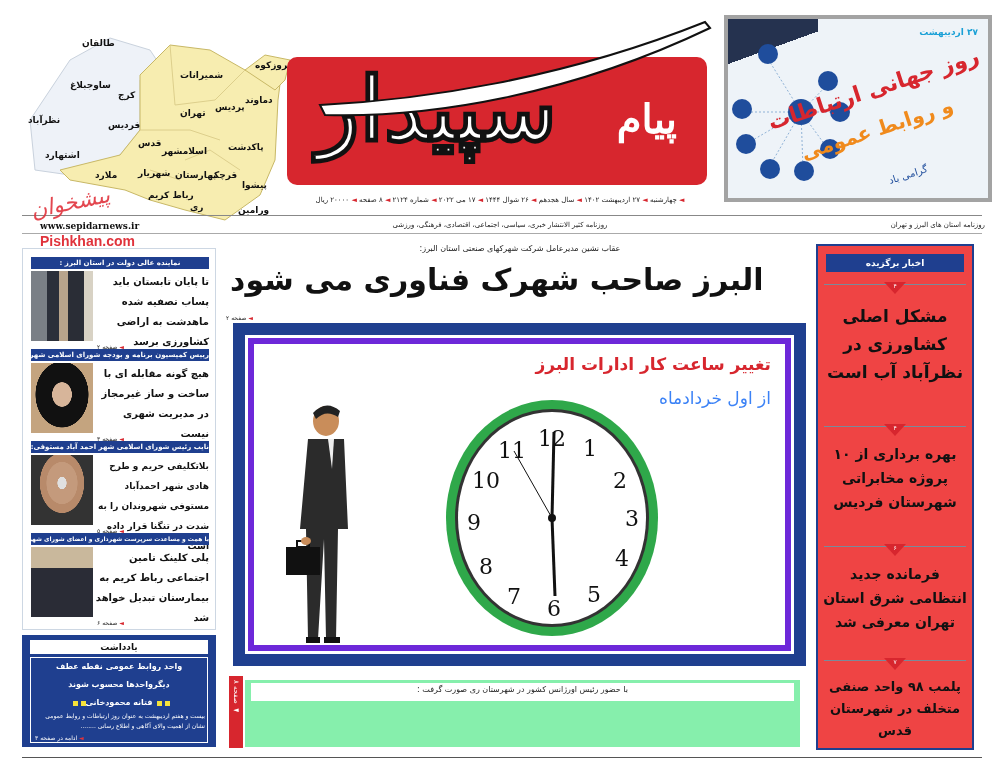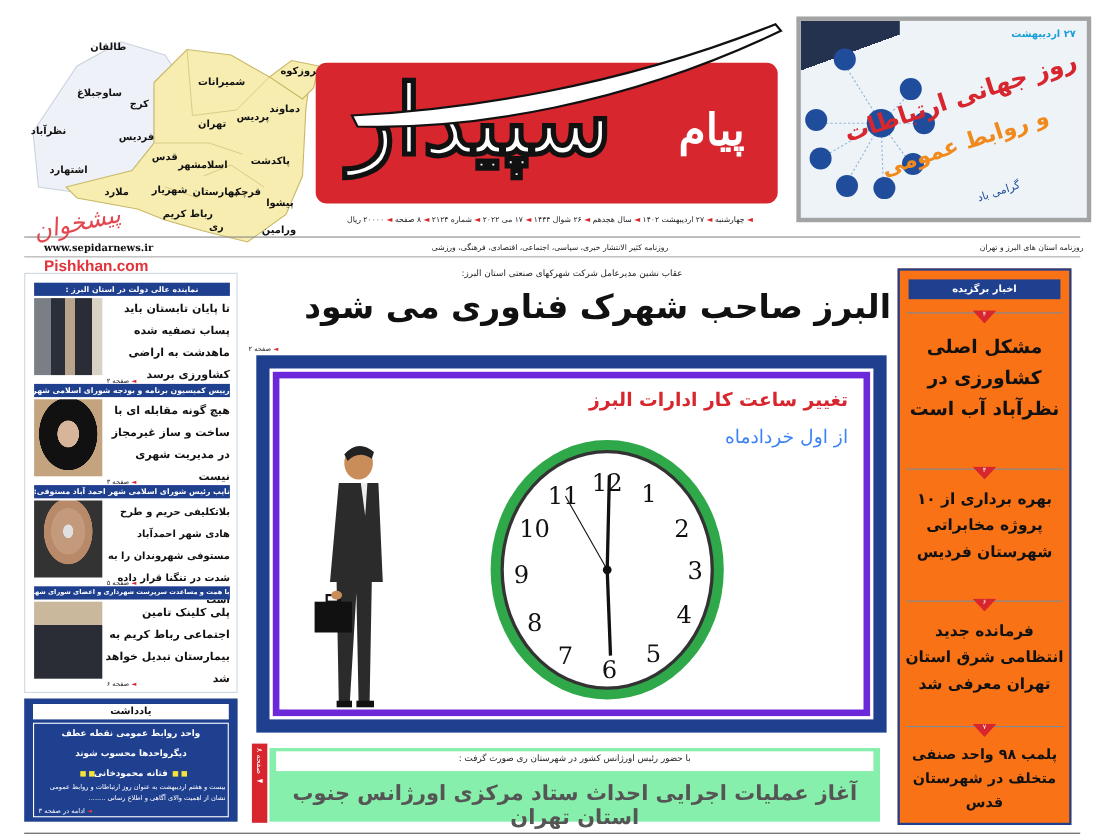--- a/index.html
+++ b/index.html
@@ -47,21 +47,21 @@
   .note-inner { position: absolute; left: 8px; top: 22px; width: 178px; height: 86px; border: 1px solid #fff; }
   .note-head { position: absolute; left: 0; width: 100%; color: #fff; font-size: 8px; font-weight: bold; text-align: center; direction: rtl; }
   .note-author { position: absolute; left: 0; top: 40px; width: 100%; color: #fff; font-size: 8px; font-weight: bold; text-align: center; direction: rtl; }
   .sq { position: absolute; width: 5px; height: 5px; background: #f5e23a; }
   .note-body { position: absolute; left: 4px; top: 53px; width: 170px; color: #fff; font-size: 6px; line-height: 10px; direction: rtl; text-align: right; }
   .note-more { position: absolute; left: 4px; top: 76px; color: #fff; font-size: 6px; direction: rtl; }
   .note-more .tri { color: #e0333c; }
 
   
   .kicker-main { left: 230px; top: 244px; width: 580px; font-size: 8px; color: #222; text-align: center; direction: rtl; }
-  .headline-main { left: 230px; top: 262px; width: 580px; font-size: 30px; font-weight: bold; color: #111; text-align: right; direction: rtl; letter-spacing: -1px; }
+  .headline-main { left: 230px; top: 262px; width: 580px; font-size: 30px; font-weight: bold; color: #111; text-align: left; direction: rtl; letter-spacing: -1px; }
   .page-ref-main { left: 226px; top: 314px; font-size: 6px; color: #222; direction: rtl; }
   .page-ref-main .tri { color: #d7262e; }
 
   .photo-frame { left: 233px; top: 323px; width: 573px; height: 343px; background: #1f3f8f; }
   .photo-inner { position: absolute; left: 12px; top: 12px; width: 549px; height: 319px; background: #fff; }
   .photo-border { position: absolute; left: 3px; top: 3px; width: 543px; height: 313px; border: 6px solid #6d28d9; overflow: hidden; }
   .clock-title1 { position: absolute; right: 14px; top: 10px; font-size: 17px; font-weight: bold; color: #d7262e; direction: rtl; }
   .clock-title2 { position: absolute; right: 14px; top: 44px; font-size: 17px; font-weight: normal; color: #3b82f6; direction: rtl; }
   .clock { position: absolute; left: 188px; top: 52px; width: 220px; height: 245px; }
   .man { position: absolute; left: 24px; top: 55px; width: 80px; height: 250px; }
@@ -71,21 +71,21 @@
   .bottom-news { left: 245px; top: 680px; width: 555px; height: 67px; background: #86efac; }
   .bn-kicker-bar { position: absolute; left: 6px; top: 3px; width: 543px; height: 18px; background: #fff; }
   .bn-kicker { position: absolute; left: 6px; top: 5px; width: 543px; font-size: 8px; color: #222; direction: rtl; text-align: center; }
   .bn-head { position: absolute; left: 0; top: 30px; width: 555px; font-size: 19px; font-weight: bold; color: #555; direction: rtl; text-align: center; }
   .page8-tab { left: 229px; top: 676px; width: 14px; height: 72px; background: #d7262e; }
   .page8-text { position: absolute; left: 0; top: 4px; width: 14px; color: #fff; font-size: 7px; writing-mode: vertical-rl; direction: rtl; text-align: center; line-height: 14px; }
 
   .bottom-rule { left: 22px; top: 757px; width: 960px; height: 1px; background: #555; }
 
   
-  .right-col { left: 816px; top: 244px; width: 158px; height: 506px; background: #f97316; border: 2px solid #1f3f8f; }
+  .right-col { left: 816px; top: 244px; width: 158px; height: 506px; background: #ef4444; border: 2px solid #1f3f8f; }
   .rc-title { position: absolute; left: 8px; top: 8px; width: 138px; height: 18px; background: #1f3f8f; color: #fff; font-size: 9px; text-align: center; line-height: 18px; direction: rtl; font-weight: bold; }
   .rc-sep { position: absolute; left: 6px; width: 142px; height: 12px; }
   .rc-sep .line { position: absolute; left: 0; top: 2px; width: 100%; height: 1px; background: #7b8a9a; }
   .rc-sep .badge { position: absolute; left: 60px; top: 0; width: 22px; height: 12px; background: #d7262e; clip-path: polygon(0 0, 100% 0, 50% 100%); color: #fff; font-size: 6px; text-align: center; line-height: 8px; }
   .rc-item { position: absolute; left: 4px; width: 146px; font-weight: bold; color: #111; direction: rtl; text-align: center; }
 </style>
 </head>
 <body>
 
 <div class="abs map">
@@ -269,21 +269,20 @@
     </div>
   </div>
 </div>
 
 <div class="abs page8-tab">
   <div class="page8-text">◄ صفحه ۸</div>
 </div>
 <div class="abs bottom-news">
   <div class="bn-kicker-bar"></div>
   <div class="bn-kicker">با حضور رئیس اورژانس کشور در شهرستان ری صورت گرفت :</div>
-  <div class="bn-head">آغاز عملیات اجرایی احداث ستاد مرکزی اورژانس جنوب استان تهران</div>
 </div>
 
 <div class="abs right-col">
   <div class="rc-title">اخبار برگزیده</div>
 
   <div class="rc-sep" style="top:36px;">
     <div class="line"></div>
     <div class="badge">۴</div>
   </div>
   <div class="rc-item" style="top:56px;font-size:17px;line-height:28px;">مشکل اصلی کشاورزی در نظرآباد آب است</div>

